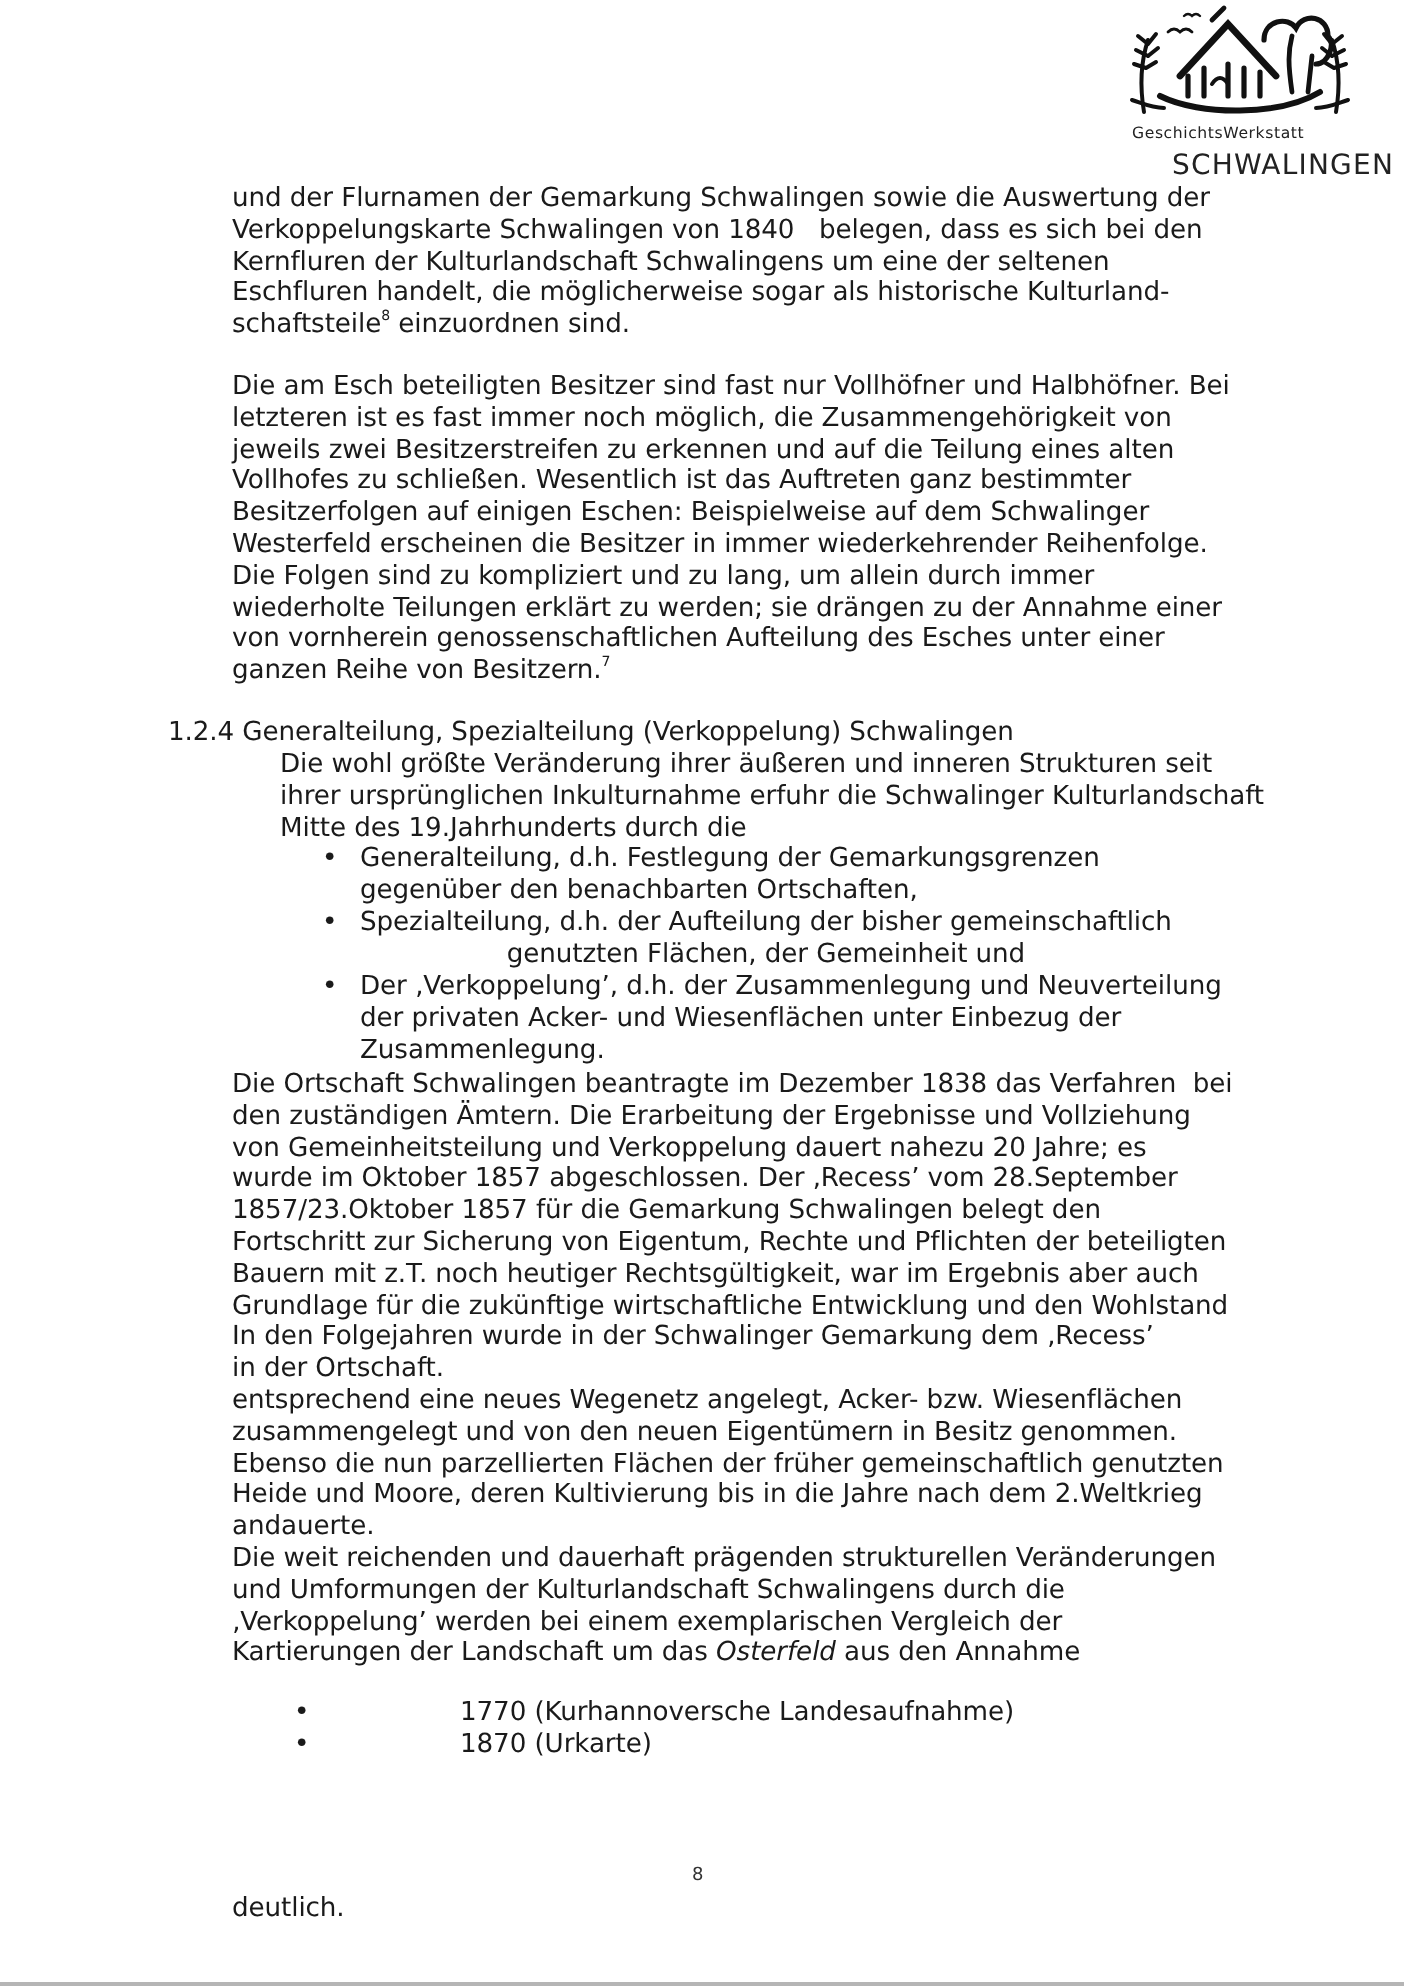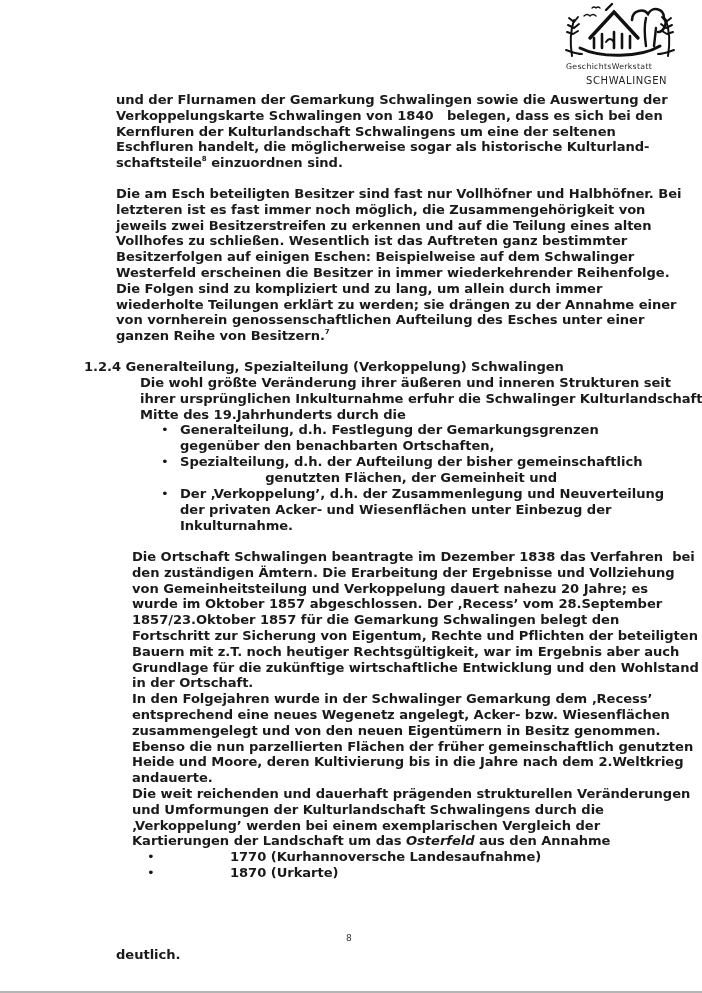--- a/index.html
+++ b/index.html
@@ -24,37 +24,37 @@
       left: 18px; top: 60px;
       font-family: "DejaVu Sans", sans-serif;
       font-size: 7.8px;
       letter-spacing: 0.3px;
       color: #222;
       white-space: nowrap;
     }
     .logo-line2 {
       position: absolute;
       left: 38px; top: 73px;
-      font-size: 10px;
+      font-size: 14px;
       letter-spacing: 0.6px;
       color: #222;
       white-space: nowrap;
     }
     .page {
       position: absolute;
       left: 0; top: 0; width: 702px;
     }
     .blk {
       position: absolute;
       font-size: 13.1px;
       line-height: 15.8px;
       white-space: nowrap;
       letter-spacing: -0.05px;
     }
-    .blk .ln { display: block; height: 15.8px; font-weight: bold; }
+    .blk .ln { display: block; height: 15.8px; }
     sup { font-size: 7px; line-height: 0; position: relative; top: -1px; vertical-align: super; }
     .bullet {
       position: absolute;
       font-size: 13.1px;
       line-height: 15.8px;
     }
     .pnum {
       position: absolute;
       left: 346px; top: 933px;
       font-size: 9px;
@@ -143,35 +143,35 @@
     <span class="bullet" style="left:161px; top:454px;">•</span>
     <div class="blk" style="left:180px; top:454px;text-align:center;">
       <span class="ln">Spezialteilung, d.h. der Aufteilung der bisher gemeinschaftlich</span>
       <span class="ln">genutzten Flächen, der Gemeinheit und</span>
     </div>
 
     <span class="bullet" style="left:161px; top:486px;">•</span>
     <div class="blk" style="left:180px; top:486px;">
       <span class="ln">Der ‚Verkoppelung’, d.h. der Zusammenlegung und Neuverteilung</span>
       <span class="ln">der privaten Acker- und Wiesenflächen unter Einbezug der</span>
-      <span class="ln">Inkulturnahme.</span>
+      <span class="ln">Zusammenlegung.</span>
     </div>
   </div>
 
-  <div class="blk" style="left:116px; top:549px;margin-left:16px;">
+  <div class="blk" style="left:116px; top:535px;">
     <span class="ln" style="white-space:pre;">Die Ortschaft Schwalingen beantragte im Dezember 1838 das Verfahren  bei</span>
     <span class="ln">den zuständigen Ämtern. Die Erarbeitung der Ergebnisse und Vollziehung</span>
     <span class="ln">von Gemeinheitsteilung und Verkoppelung dauert nahezu 20 Jahre; es</span>
     <span class="ln">wurde im Oktober 1857 abgeschlossen. Der ‚Recess’ vom 28.September</span>
     <span class="ln">1857/23.Oktober 1857 für die Gemarkung Schwalingen belegt den</span>
     <span class="ln">Fortschritt zur Sicherung von Eigentum, Rechte und Pflichten der beteiligten</span>
     <span class="ln">Bauern mit z.T. noch heutiger Rechtsgültigkeit, war im Ergebnis aber auch</span>
     <span class="ln">Grundlage für die zukünftige wirtschaftliche Entwicklung und den Wohlstand</span>
+    <span class="ln">In den Folgejahren wurde in der Schwalinger Gemarkung dem ‚Recess’</span>
     <span class="ln">in der Ortschaft.</span>
-    <span class="ln">In den Folgejahren wurde in der Schwalinger Gemarkung dem ‚Recess’</span>
     <span class="ln">entsprechend eine neues Wegenetz angelegt, Acker- bzw. Wiesenflächen</span>
     <span class="ln">zusammengelegt und von den neuen Eigentümern in Besitz genommen.</span>
     <span class="ln">Ebenso die nun parzellierten Flächen der früher gemeinschaftlich genutzten</span>
     <span class="ln">Heide und Moore, deren Kultivierung bis in die Jahre nach dem 2.Weltkrieg</span>
     <span class="ln">andauerte.</span>
     <span class="ln">Die weit reichenden und dauerhaft prägenden strukturellen Veränderungen</span>
     <span class="ln">und Umformungen der Kulturlandschaft Schwalingens durch die</span>
     <span class="ln">‚Verkoppelung’ werden bei einem exemplarischen Vergleich der</span>
     <span class="ln"><span style="white-space:pre;">Kartierungen der Landschaft um das </span><em>Osterfeld</em><span style="white-space:pre;"> aus den Annahme</span></span>
   </div>

